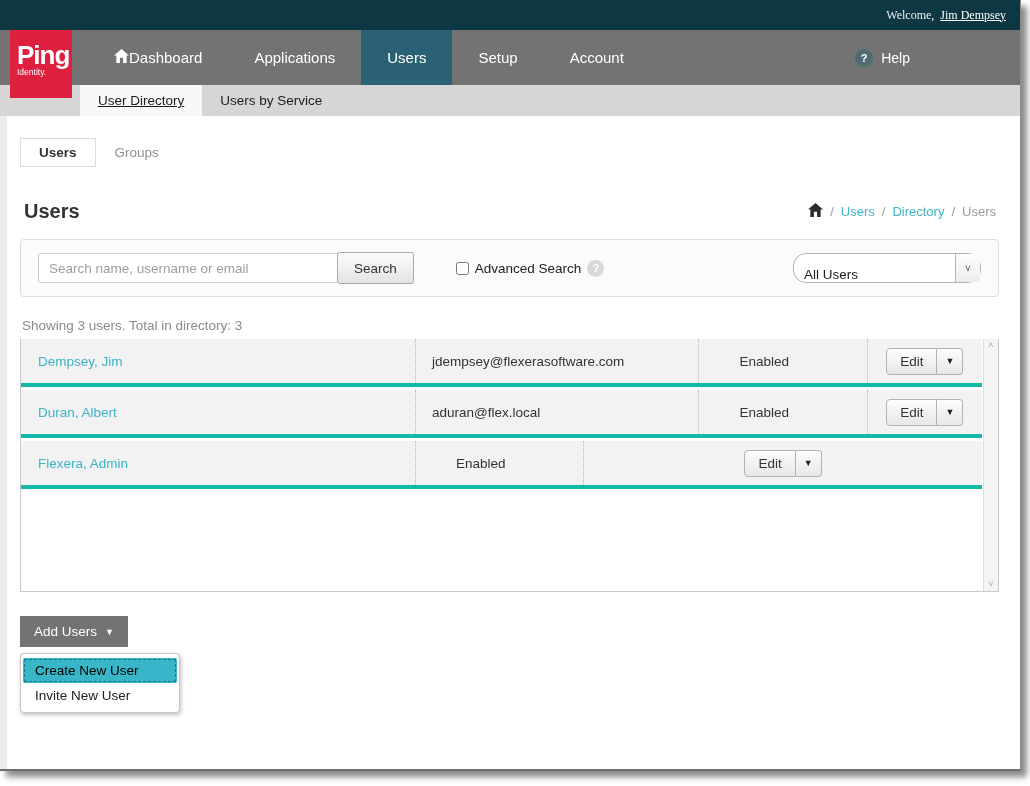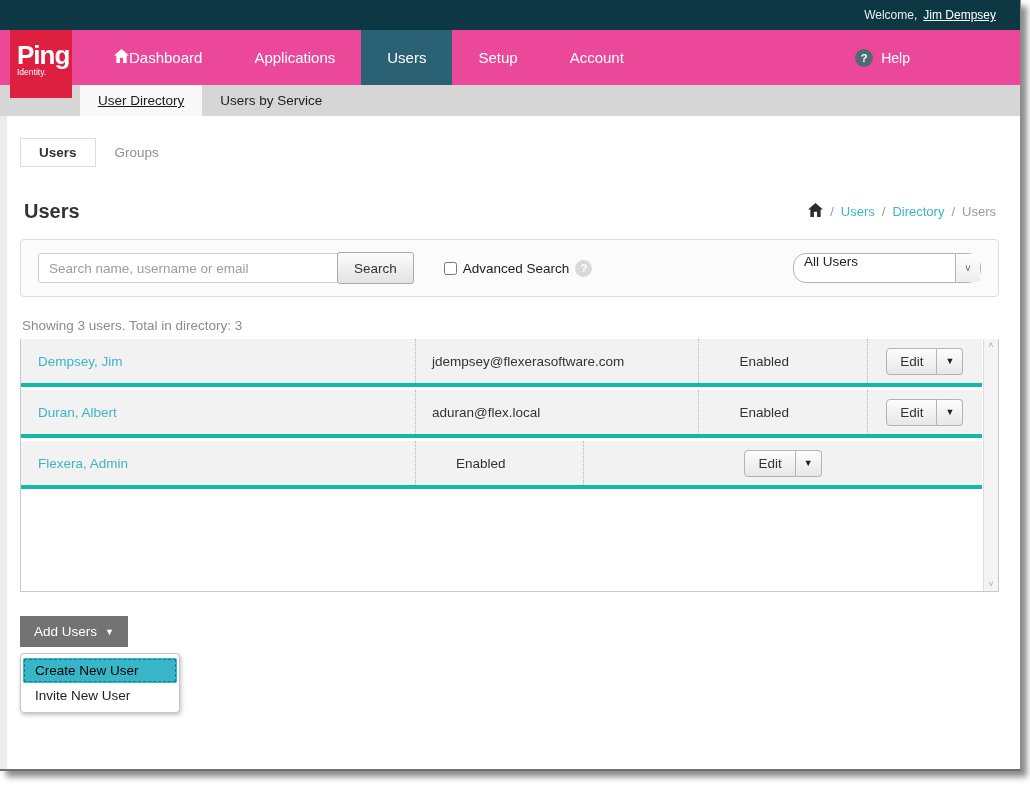--- a/index.html
+++ b/index.html
@@ -4,24 +4,24 @@
 <style>
   * { box-sizing: border-box; margin: 0; padding: 0; }
   html,body { width:1030px; height:786px; background:#ffffff; font-family:"Liberation Sans", sans-serif; }
   .frame {
     position:relative; width:1021px; height:771px; background:#ececec;
     border-right:1px solid #8a8a8a; border-bottom:2px solid #6e6e6e;
     box-shadow: 6px 6px 6px rgba(0,0,0,0.45);
     overflow:hidden;
   }
   
-  .topstrip { height:30px; background:#0d3743; display:flex; justify-content:flex-end; align-items:center; padding-right:24px; }
+  .topstrip { height:30px; background:#0d3743; display:flex; justify-content:flex-end; align-items:center; padding-right:14px;font-family:Liberation Serif, serif; }
   .welcome { color:#e8eef0; font-size:12px; }
   .welcome a { color:#ffffff; text-decoration:underline; cursor:pointer; margin-left:6px; }
-  .navbar { height:55px; background:#ec4899; display:flex; align-items:stretch; padding-left:88px; position:relative; }
+  .navbar { height:55px; background:#737373; display:flex; align-items:stretch; padding-left:88px; position:relative; }
   .nav-item { display:flex; align-items:center; padding:0 26px; color:#fff; font-size:15px; cursor:pointer; }
   .nav-item.active { background:#2b6174; }
   .nav-help { margin-left:auto; display:flex; align-items:center; gap:8px; padding-right:110px; color:#fff; font-size:14px; cursor:pointer; }
   .qcircle { width:18px; height:18px; border-radius:50%; background:#516b74; color:#fff; font-size:11px; font-weight:bold; display:flex; align-items:center; justify-content:center; }
   .logo { position:absolute; left:10px; top:0; width:62px; height:68px; background:#dd1f40; color:#fff; padding:14px 0 0 7px; z-index:5; }
   .logo .l1 { font-size:26px; font-weight:bold; line-height:22px; letter-spacing:-1px; }
   .logo .l2 { font-size:8.5px; margin-top:1px; }
   
   .substrip { height:31px; background:#d6d6d6; display:flex; align-items:stretch; padding-left:80px; }
   .subtab { display:flex; align-items:center; padding:0 18px; font-size:13.5px; color:#1c1c1c; cursor:pointer; }
@@ -36,25 +36,25 @@
   .page-title { font-size:20px; font-weight:bold; color:#333; }
   .breadcrumb { display:flex; align-items:center; gap:7px; font-size:13px; }
   .breadcrumb .sep { color:#9a9a9a; }
   .crumb-link { color:#3db4c8; cursor:pointer; }
   .crumb-current { color:#9a9a9a; }
   
   .search-panel { margin-top:16px; border:1px solid #ddd; border-radius:4px; background:#fbfbfb; height:58px; display:flex; align-items:center; padding:0 17px; }
   .search-input { width:300px; height:30px; border:1px solid #ccc; border-radius:3px 0 0 3px; padding:0 10px; font-size:13.5px; color:#333; background:#fff; font-family:"Liberation Sans", sans-serif; }
   .search-input::placeholder { color:#9d9d9d; }
   .btn-search { height:32px; padding:0 16px; margin-left:-1px; border:1px solid #ababab; border-radius:3px; background:linear-gradient(#fcfcfc,#e3e3e3); font-size:13.5px; color:#333; cursor:pointer; font-family:"Liberation Sans", sans-serif; }
-  .adv-wrap { display:flex; align-items:center; margin-left:30px; gap:6px; }
+  .adv-wrap { display:flex; align-items:center; margin-left:42px; gap:6px; }
   .adv-wrap input { width:13px; height:13px; cursor:pointer; }
   .adv-label { font-size:13.5px; color:#1d1d1d; }
   .qcircle-light { width:17px; height:17px; border-radius:50%; background:#d9d9d9; color:#fff; font-size:11px; font-weight:bold; display:flex; align-items:center; justify-content:center; }
-  .filter-select { margin-left:auto; width:188px; height:30px; border:1px solid #b3b3b3; border-radius:13px; background:#fff; display:flex; align-items:flex-start; cursor:pointer; }
+  .filter-select { margin-left:auto; width:188px; height:30px; border:1px solid #b3b3b3; border-radius:13px; background:#fff; display:flex; align-items:flex-end; cursor:pointer; }
   .filter-value { flex:1; padding-left:10px; font-size:13.5px; color:#222; }
   .filter-chevron { width:25px; align-self:stretch; border-left:1px solid #b3b3b3; background:linear-gradient(#fdfdfd,#ededed); display:flex; align-items:center; justify-content:center; color:#555; font-size:10px; }
   
   .summary { margin:21px 0 6px 2px; font-size:13.5px; color:#8b8b8b; }
   .utable { }
   .thead { background:#282828; border-radius:4px 4px 0 0; height:30px; display:flex; align-items:center; color:#fff; font-size:13.5px; }
   .tbody { position:relative; border:1px solid #c9c9c9; border-top:none; height:253px; background:#fff; }
   .rows { margin-right:16px; }
   .trow { display:flex; align-items:stretch; background:#f2f2f2; border-bottom:4px solid #14b8a6; margin-bottom:3px; height:48px; font-size:13.5px; }
   .cell { display:flex; align-items:center; }

